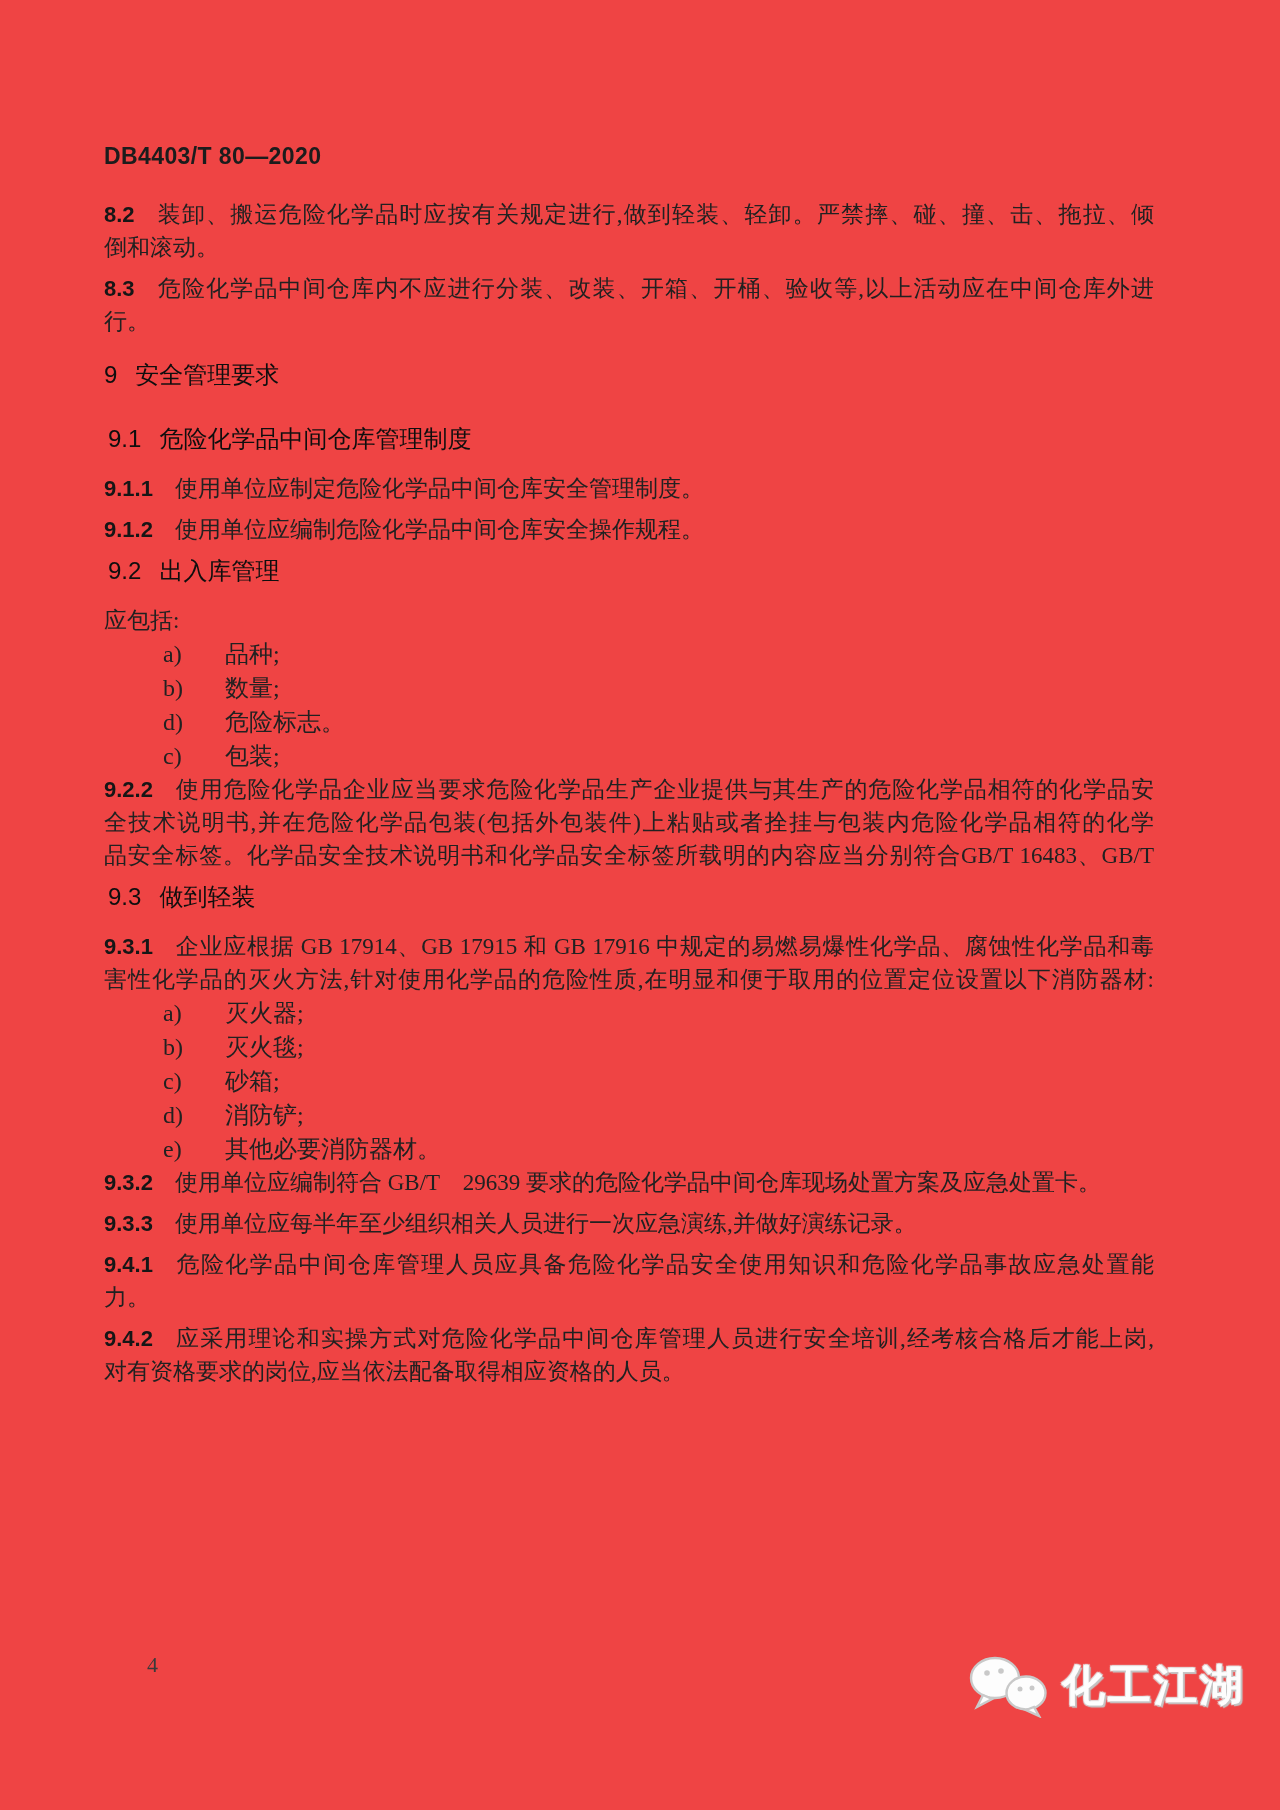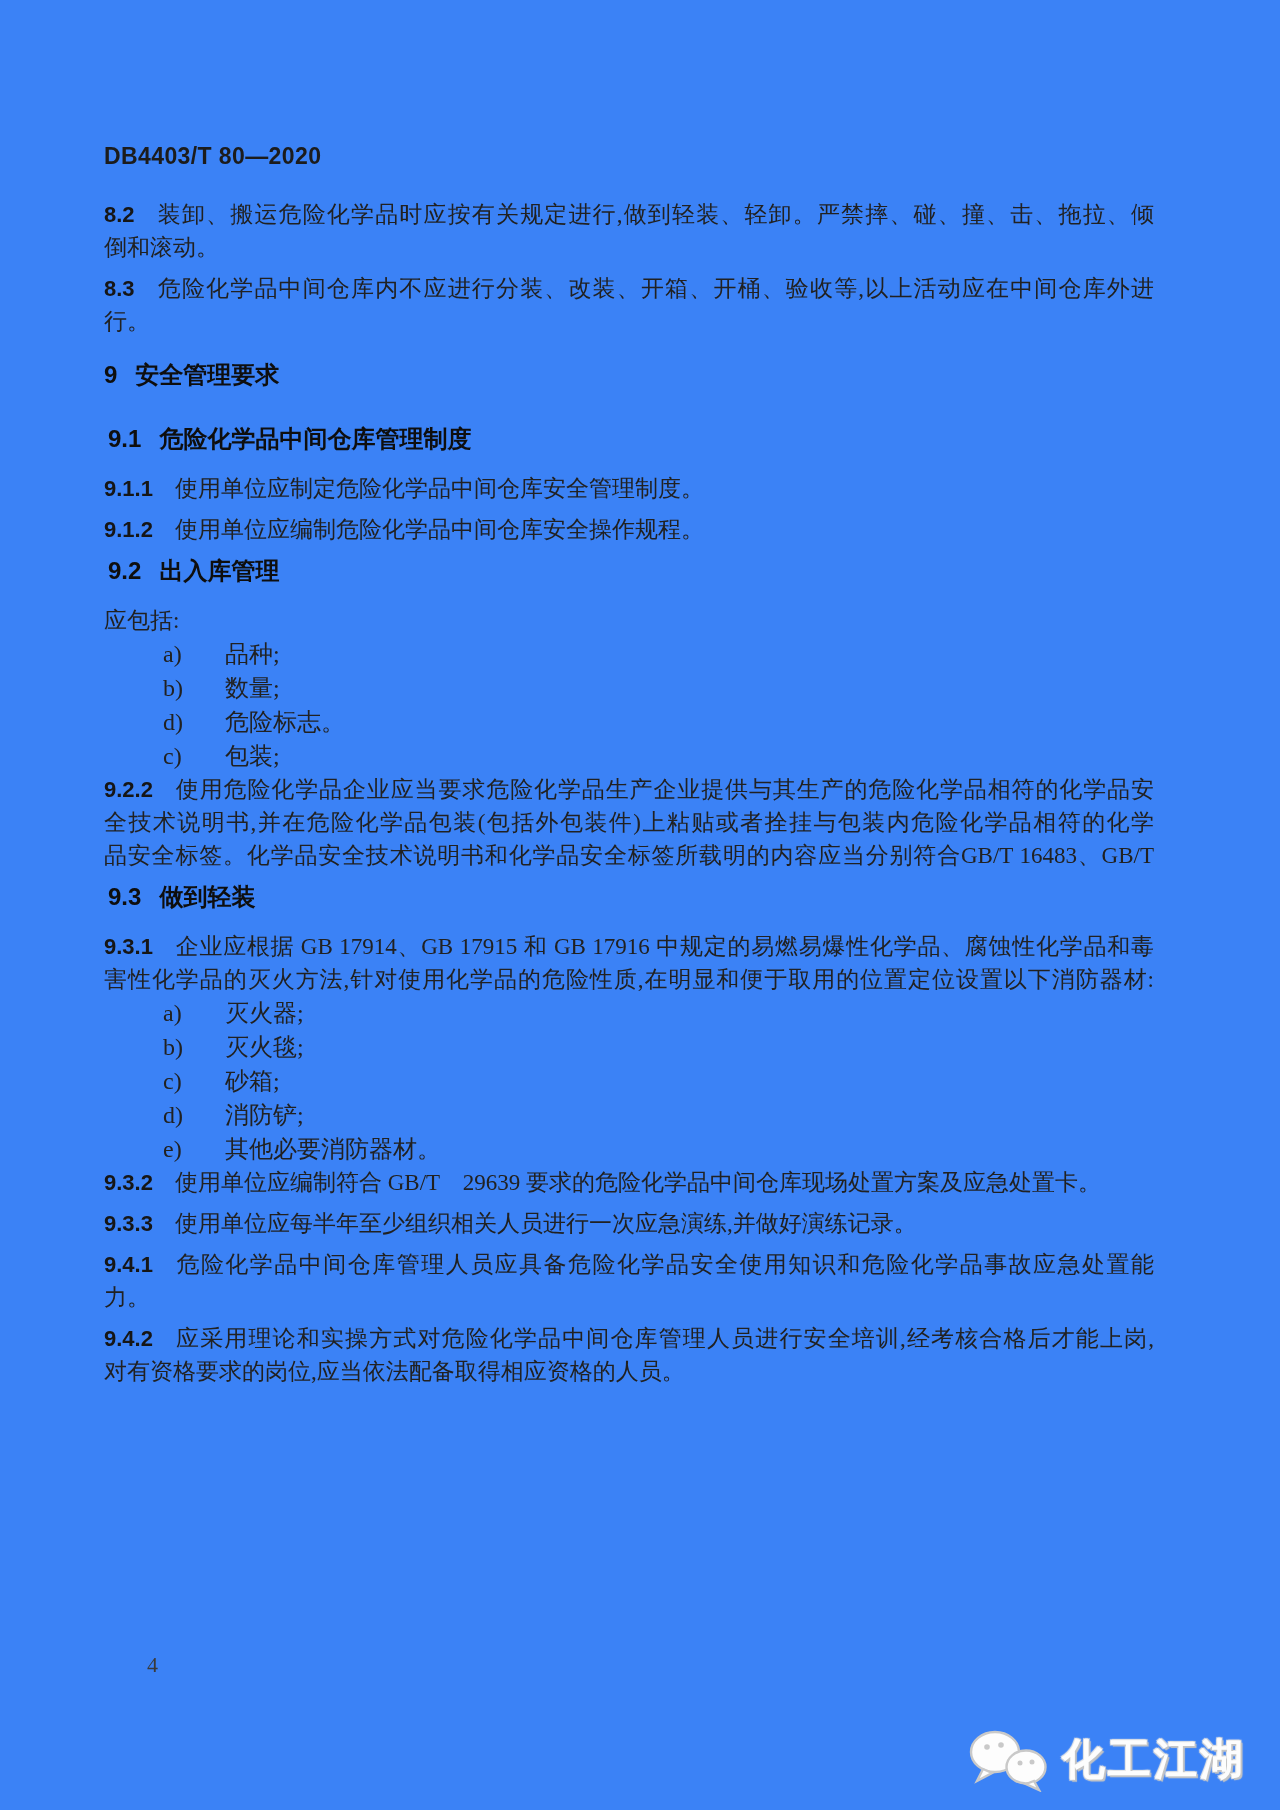--- a/index.html
+++ b/index.html
@@ -1,49 +1,49 @@
 <!DOCTYPE html>
 <html><head>
 <meta charset="utf-8">
 <style>
   html,body { margin:0; padding:0; background:#ffffff; }
   .page {
-    position:relative; width:1280px; height:1810px; background:#3b82f6;
+    position:relative; width:1280px; height:1810px; background:#ef4444;
     font-family:"Liberation Serif","DejaVu Serif",serif; color:#212121;
     overflow:hidden; margin:0 auto;
   }
   .content { padding:143px 126px 0 104px; }
   .doc-header {
     font-family:"Liberation Sans","DejaVu Sans",sans-serif;
     font-weight:600; font-size:23px; letter-spacing:.4px; color:#1c1c1c;
     margin:0 0 28px 0;
   }
   .clause { font-size:23px; line-height:33px; margin:0 0 8px 0; }
   .clause.tight { margin-bottom:0; }
   .jline { text-align:justify; text-align-last:justify; }
   .jlast { text-align:left; }
   .cnum {
     font-family:"Liberation Sans","DejaVu Sans",sans-serif;
     font-weight:600; font-size:22px; margin-right:22px; color:#161616;
   }
   .h1, .h2 {
     font-family:"Liberation Sans","DejaVu Sans",sans-serif;
-    font-weight:700; font-size:24px; line-height:34px; color:#0e0e0e;
+    font-weight:400; font-size:24px; line-height:34px; color:#0e0e0e;
   }
   .h1 { margin:20px 0 30px 0; }
   .h2 { margin:4px 0 16px 4px; }
   .h-num { margin-right:18px; }
   .list { margin:0; }
   .li { font-size:24px; line-height:34px; padding-left:59px; }
   .li-label { display:inline-block; width:62px; }
   .page-num {
     position:absolute; left:147px; top:1652px;
     font-size:22px; color:#3a3a3a;
   }
-  .watermark { position:absolute; top:1728px; right:34px; display:flex; align-items:center; gap:10px;justify-content:space-between; }
+  .watermark { position:absolute; top:1654px; right:34px; display:flex; align-items:center; gap:10px;justify-content:space-between; }
   .wm-text {
     font-family:"Liberation Sans","DejaVu Sans",sans-serif;
     font-weight:700; font-size:43px; letter-spacing:3px; color:#fdfdfd;
     text-shadow:2px 2px 1px #c4c4c4, -1px -1px 1px #e8e8e8, 1px -1px 1px #dcdcdc, -1px 1px 1px #dcdcdc;
     white-space:nowrap;
   }
   .wm-icon { display:block; }
 </style>
 </head>
 <body>

